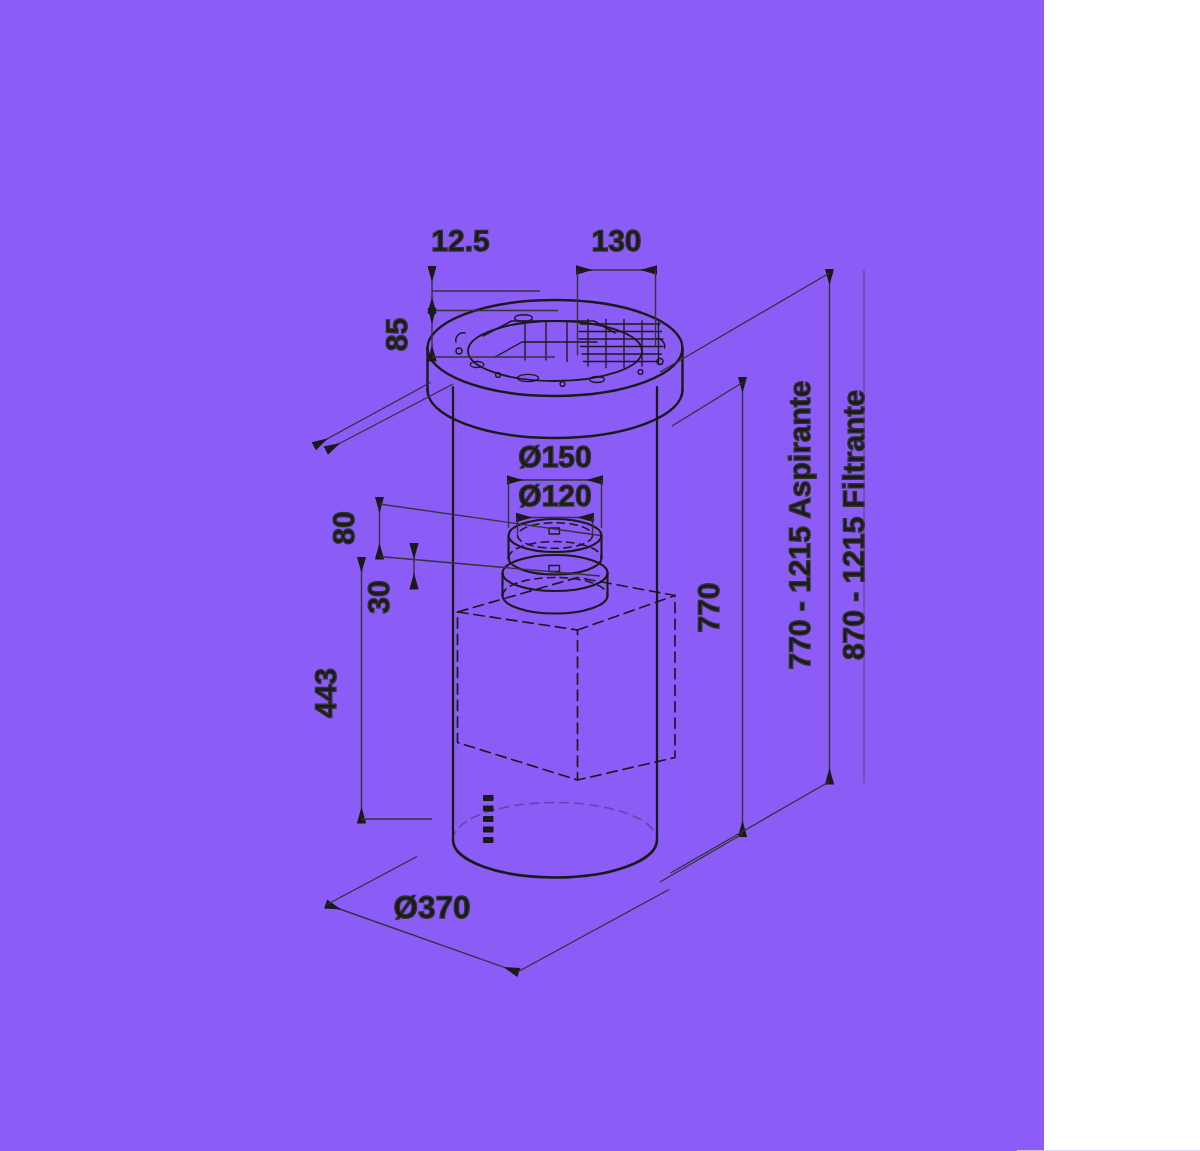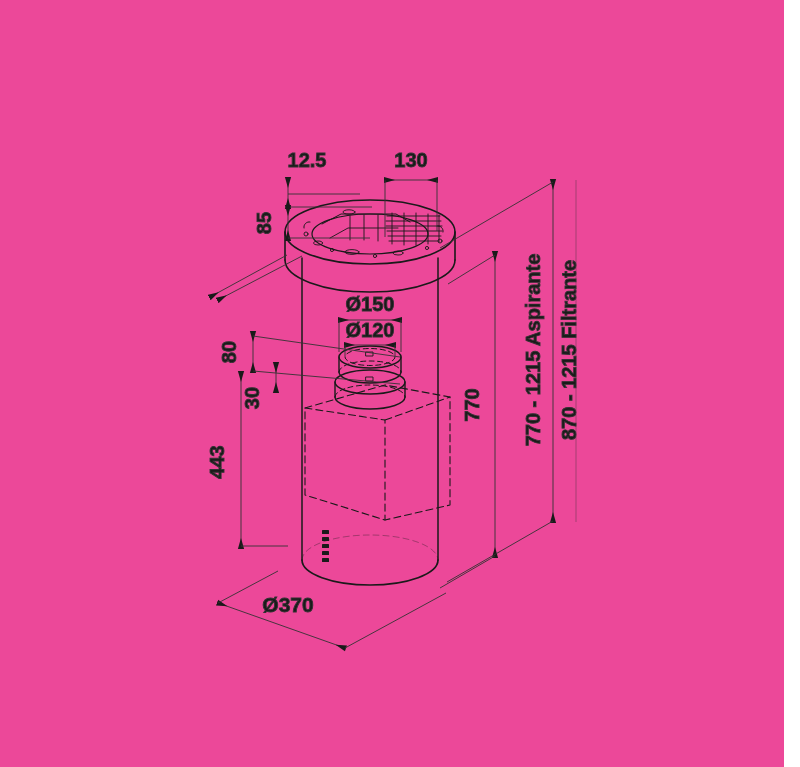--- a/index.html
+++ b/index.html
@@ -6,23 +6,23 @@
   html, body {
     margin: 0;
     padding: 0;
     background: #ffffff;
   }
   body {
     font-family: "Liberation Sans", sans-serif;
   }
   #stage {
     position: relative;
-    width: 784px;
+    width: 696px;
     height: 767px;
-    background: #ec4899;
+    background: #8b5cf6;
     overflow: hidden;
   }
   #drawing {
     position: absolute;
     left: 0;
     top: 0;
     width: 800px;
     height: 767px;
   }
   .dim-text {

